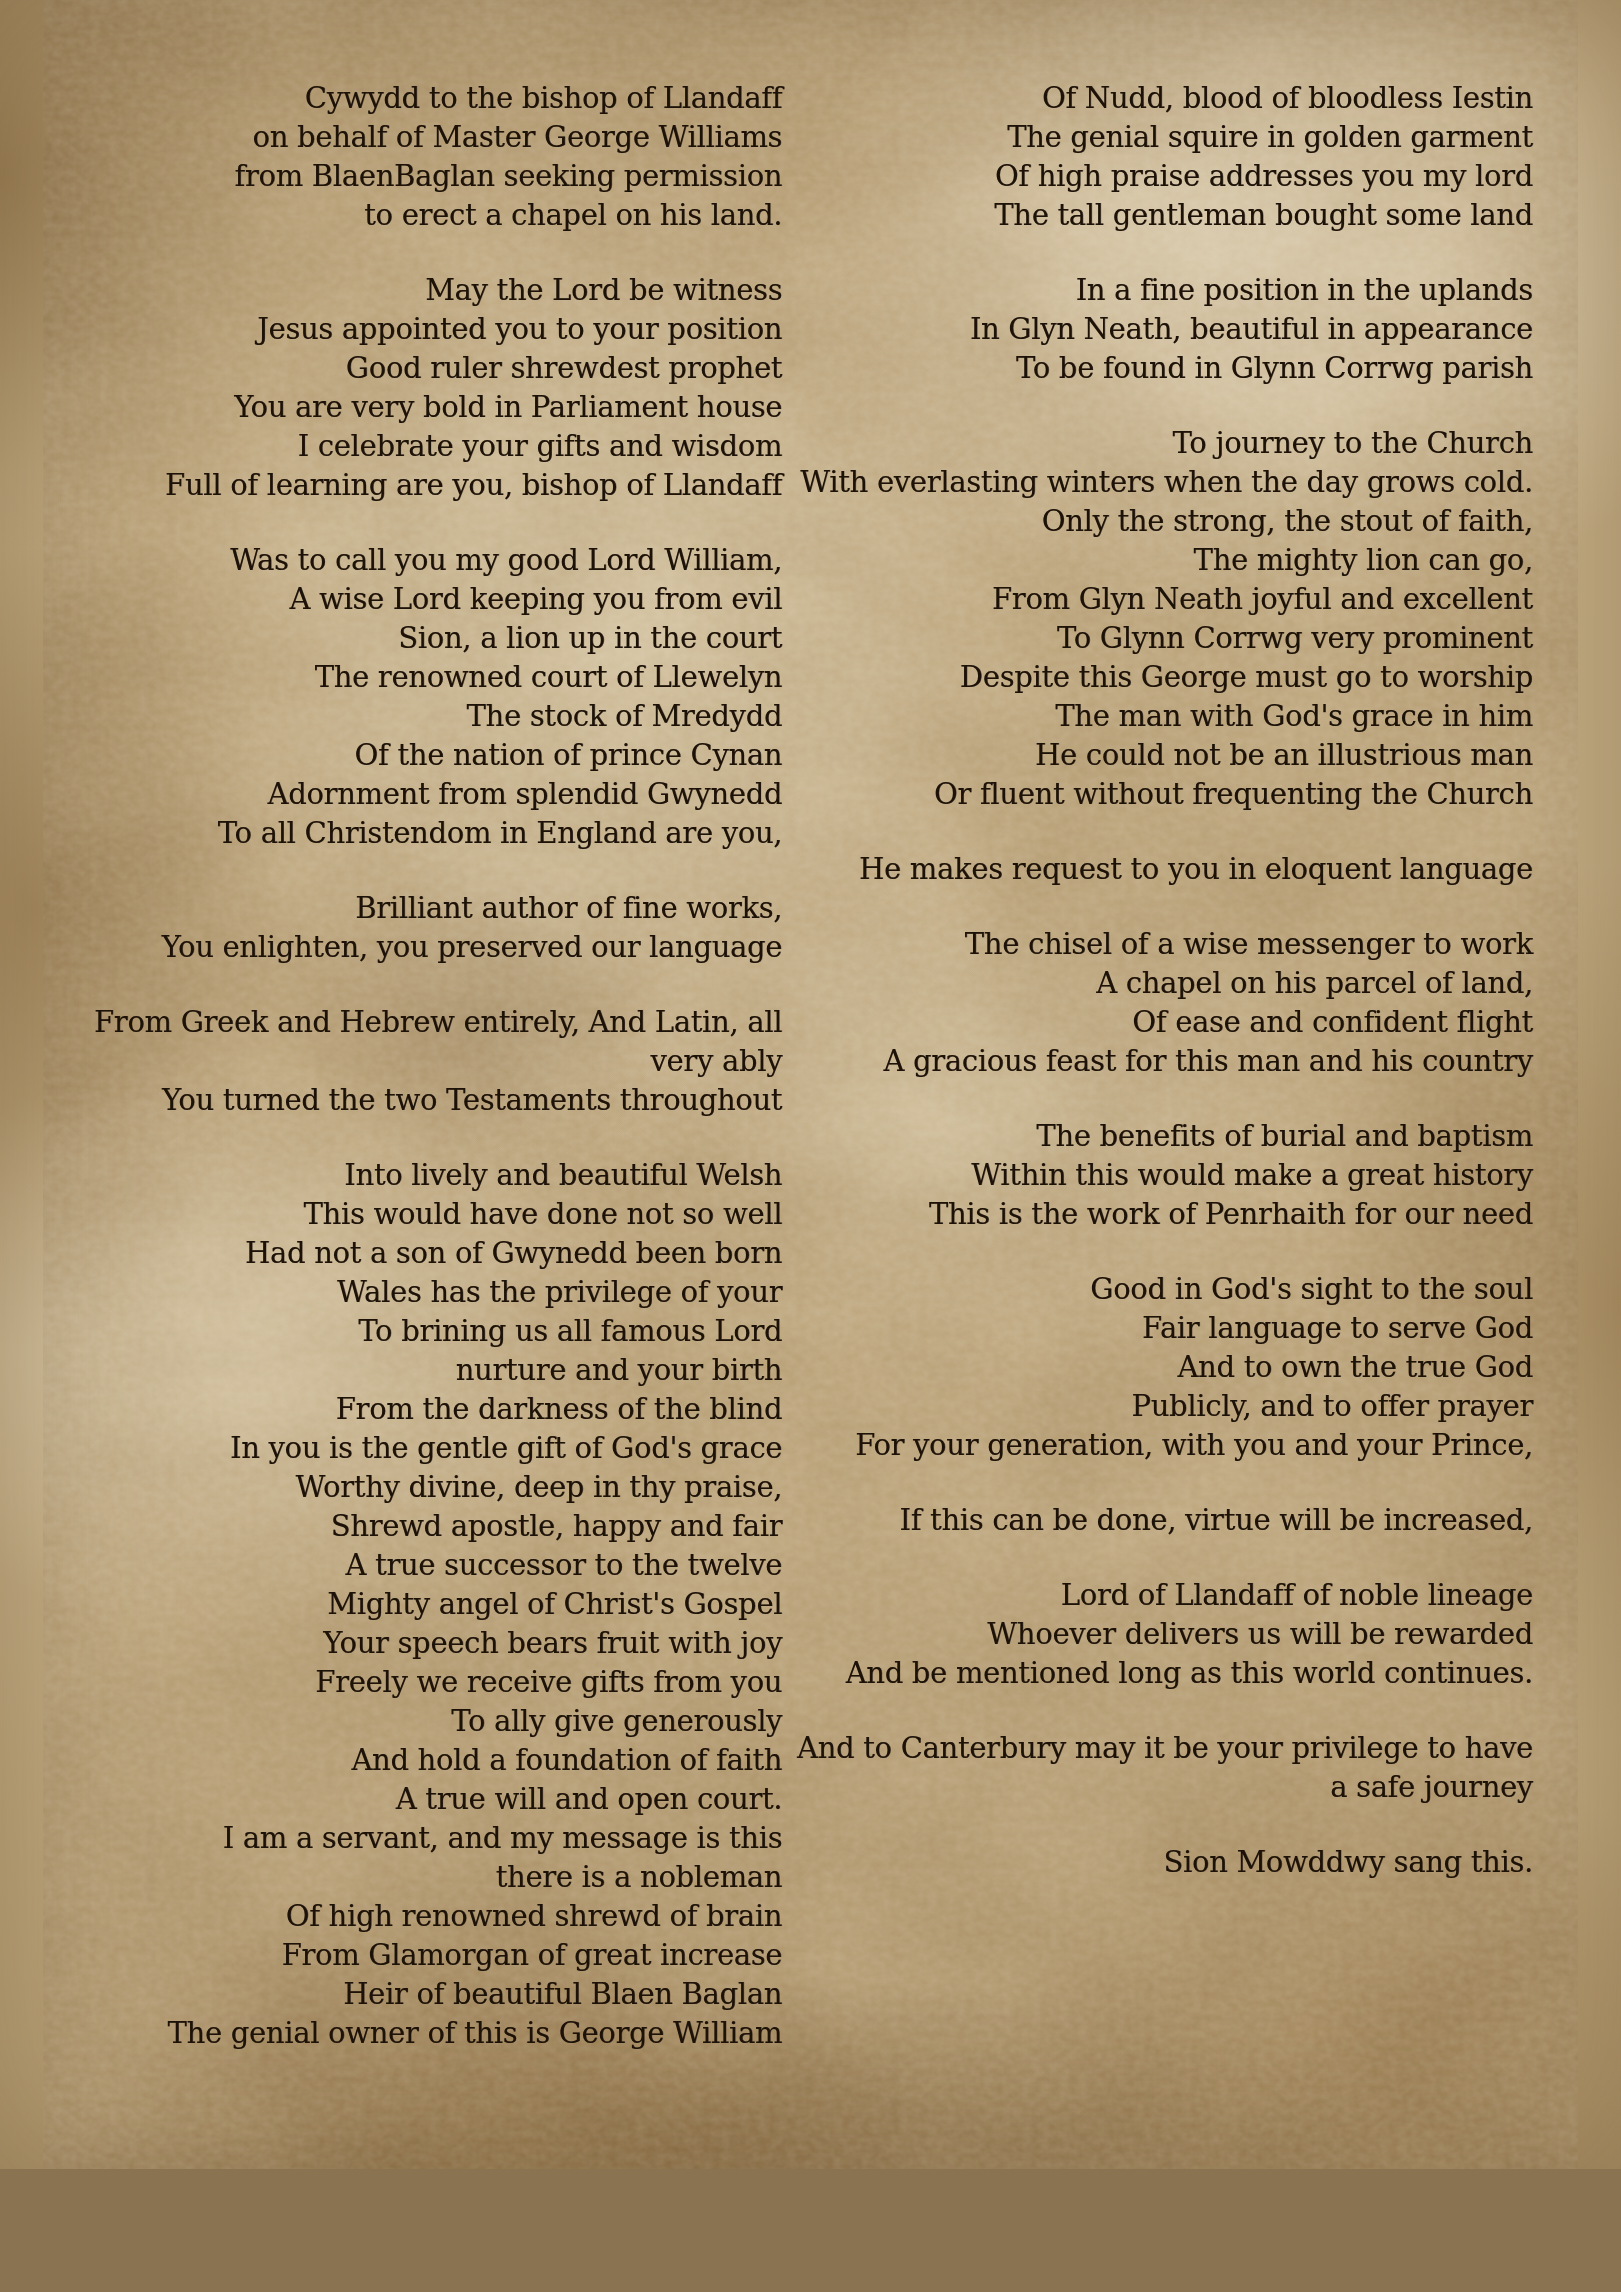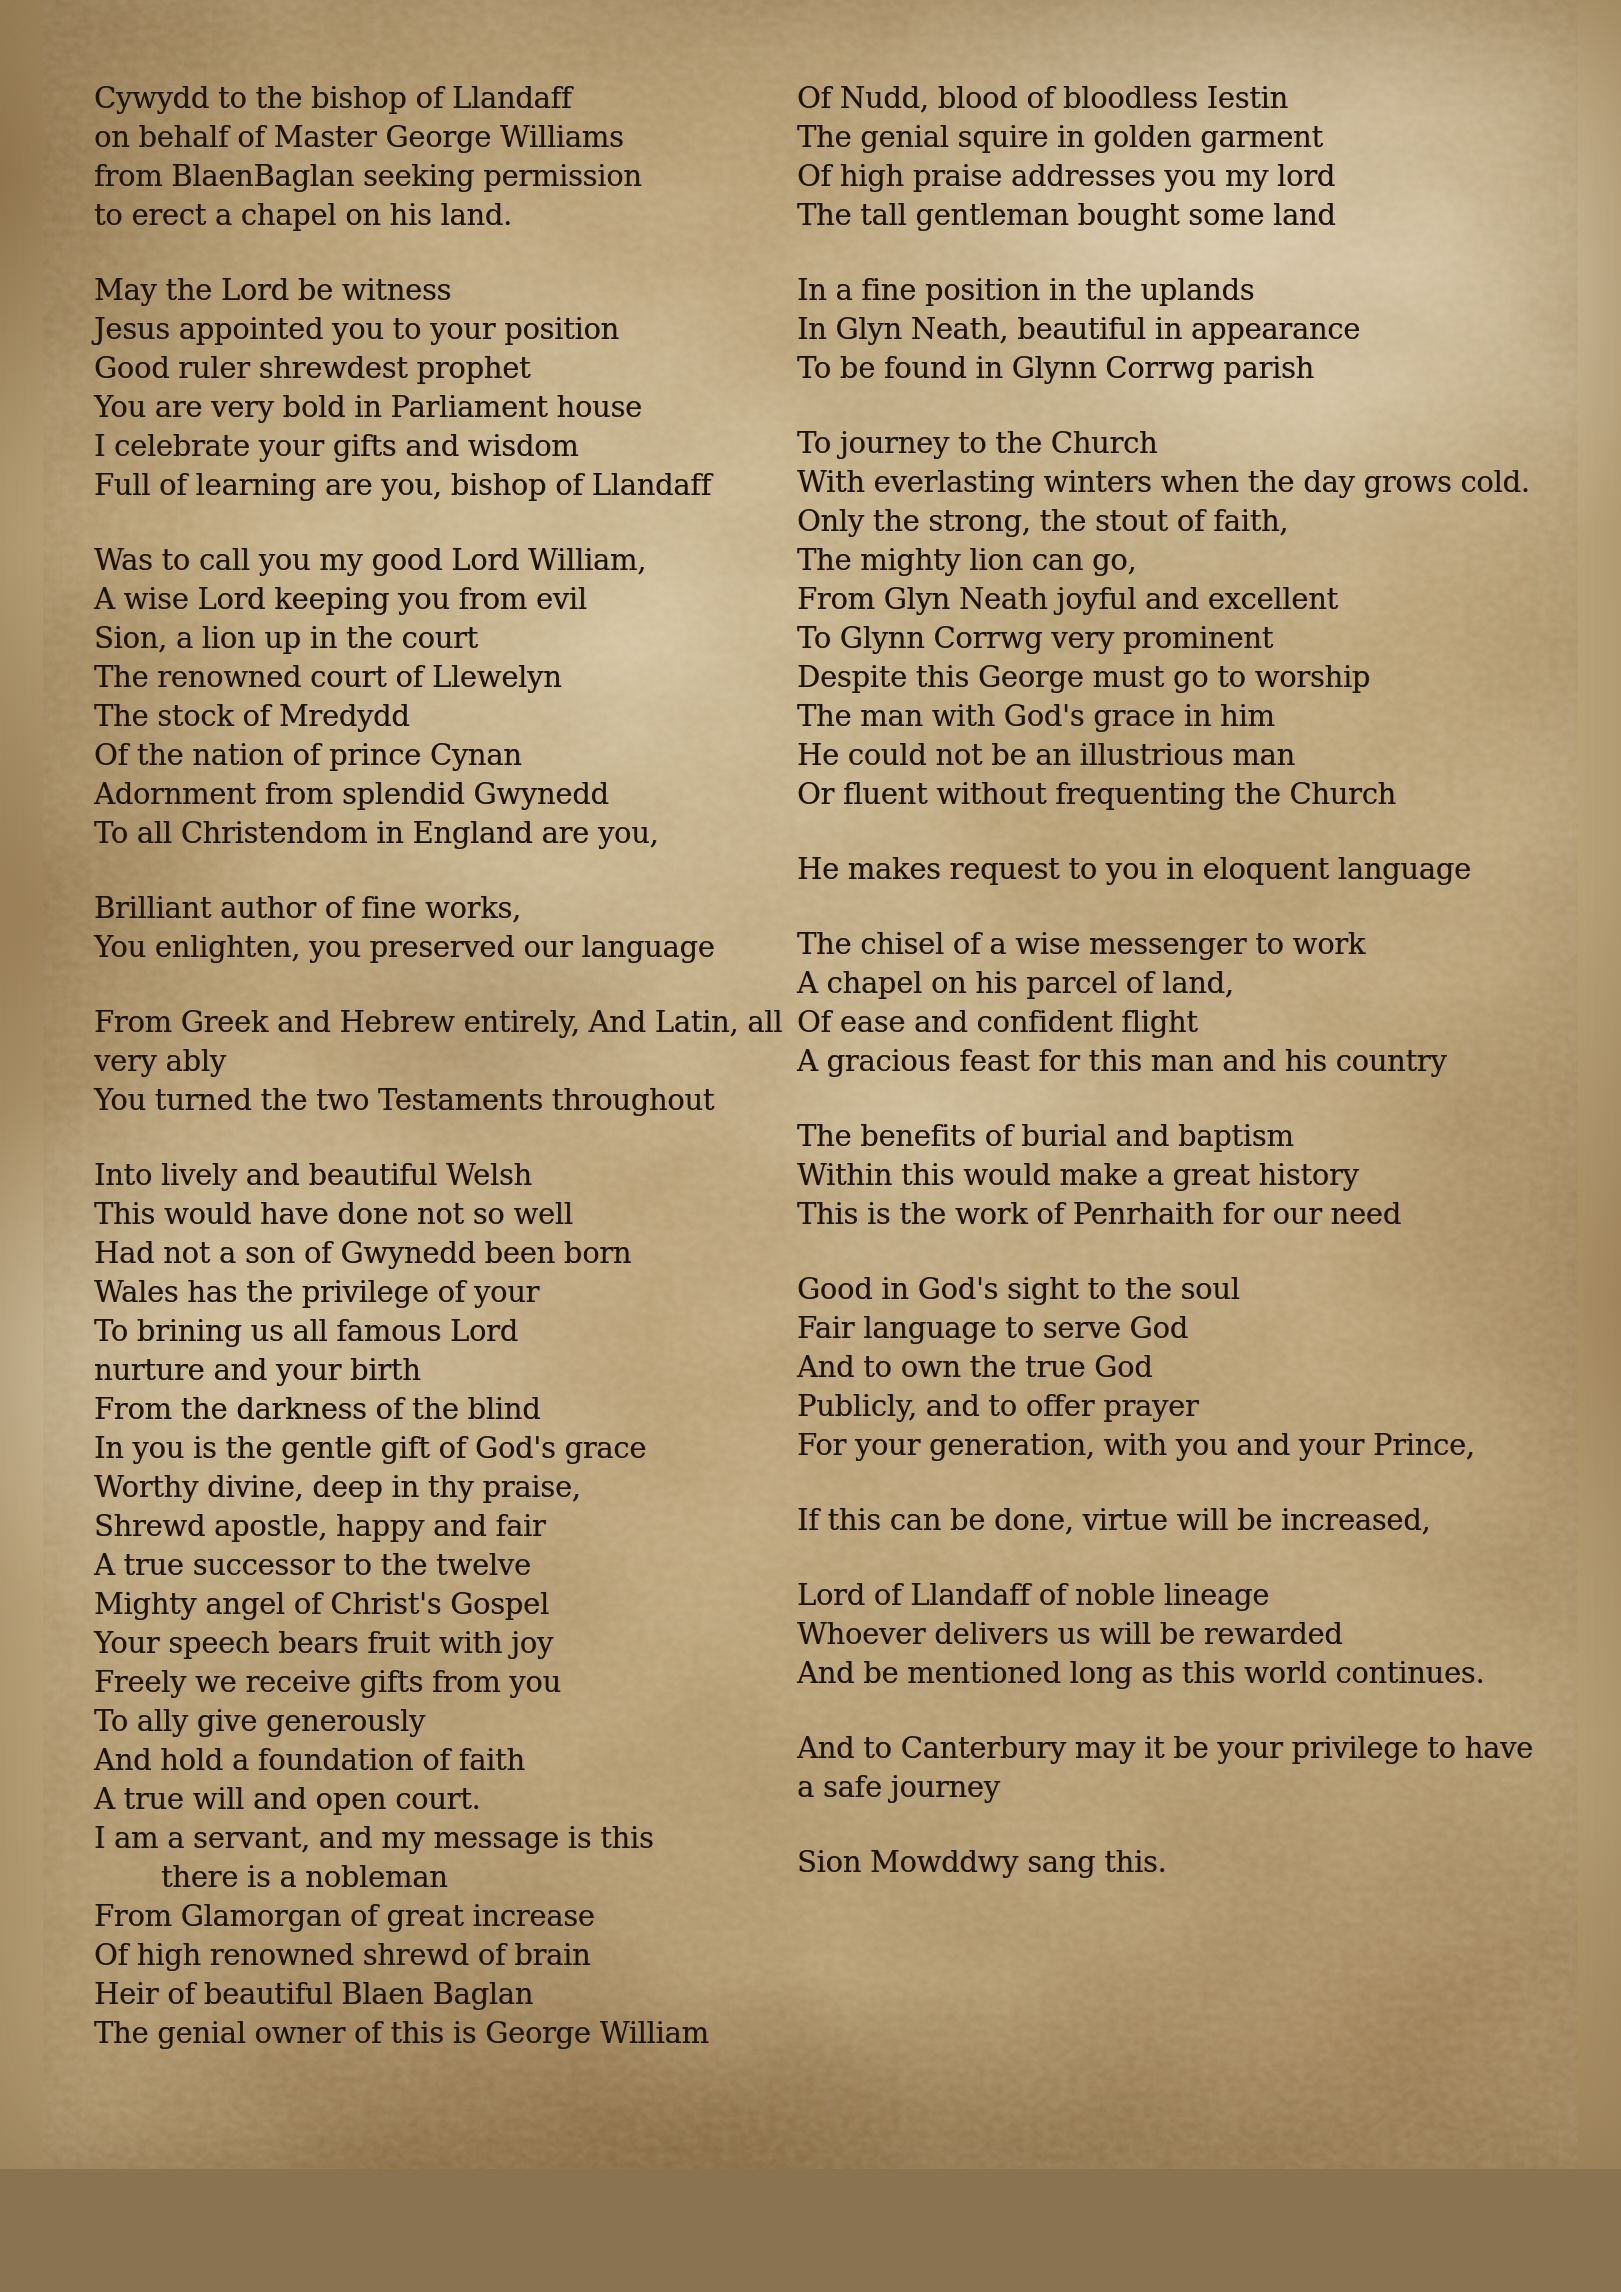--- a/index.html
+++ b/index.html
@@ -17,20 +17,21 @@
       radial-gradient(ellipse 269px 233px at 30% 47%, rgba(125,95,55,0.38), rgba(125,95,55,0) 70%),
       radial-gradient(ellipse 448px 537px at 0% 8%, rgba(124,94,52,0.55), rgba(124,94,52,0) 70%),
       radial-gradient(ellipse 358px 627px at 2% 42%, rgba(134,102,58,0.50), rgba(134,102,58,0) 70%),
       radial-gradient(ellipse 627px 448px at 30% 100%, rgba(140,108,62,0.55), rgba(140,108,62,0) 70%),
       radial-gradient(ellipse 537px 448px at 85% 95%, rgba(150,117,70,0.50), rgba(150,117,70,0) 70%),
       radial-gradient(ellipse 448px 627px at 100% 60%, rgba(148,115,68,0.45), rgba(148,115,68,0) 70%),
       radial-gradient(ellipse 806px 287px at 50% 101%, rgba(130,100,58,0.50), rgba(130,100,58,0) 75%),
       linear-gradient(180deg, rgba(170,140,95,0.25), rgba(200,175,130,0.12) 18%, rgba(205,180,135,0.10) 70%, rgba(155,125,80,0.35));
     box-shadow: inset 0 0 161px rgba(90,65,35,0.35);
     font-family:"DejaVu Serif","Liberation Serif",serif;
+    text-align:right;
   }
   .tex{position:absolute;inset:0;width:100%;height:100%;pointer-events:none;}
   .tex.mul{mix-blend-mode:multiply;opacity:0.50;}
   .tex.scr{mix-blend-mode:screen;opacity:0.30;}
   .col{
     position:absolute;top:79px;
     white-space:nowrap;
     color:#1d1208;
     font-size:29px;line-height:39px;
     letter-spacing:-0.3px;
@@ -110,22 +111,22 @@
         <div class="line">Shrewd apostle, happy and fair</div>
         <div class="line">A true successor to the twelve</div>
         <div class="line">Mighty angel of Christ's Gospel</div>
         <div class="line">Your speech bears fruit with joy</div>
         <div class="line">Freely we receive gifts from you</div>
         <div class="line">To ally give generously</div>
         <div class="line">And hold a foundation of faith</div>
         <div class="line">A true will and open court.</div>
         <div class="line">I am a servant, and my message is this</div>
         <div class="line indent">there is a nobleman</div>
+        <div class="line">Of high renowned shrewd of brain</div>
         <div class="line">From Glamorgan of great increase</div>
-        <div class="line">Of high renowned shrewd of brain</div>
         <div class="line">Heir of beautiful Blaen Baglan</div>
         <div class="line">The genial owner of this is George William</div>
       </div>
     </div>
   <div class="col col-right">
       <div class="stanza">
         <div class="line">Of Nudd, blood of bloodless Iestin</div>
         <div class="line">The genial squire in golden garment</div>
         <div class="line">Of high praise addresses you my lord</div>
         <div class="line">The tall gentleman bought some land</div>

